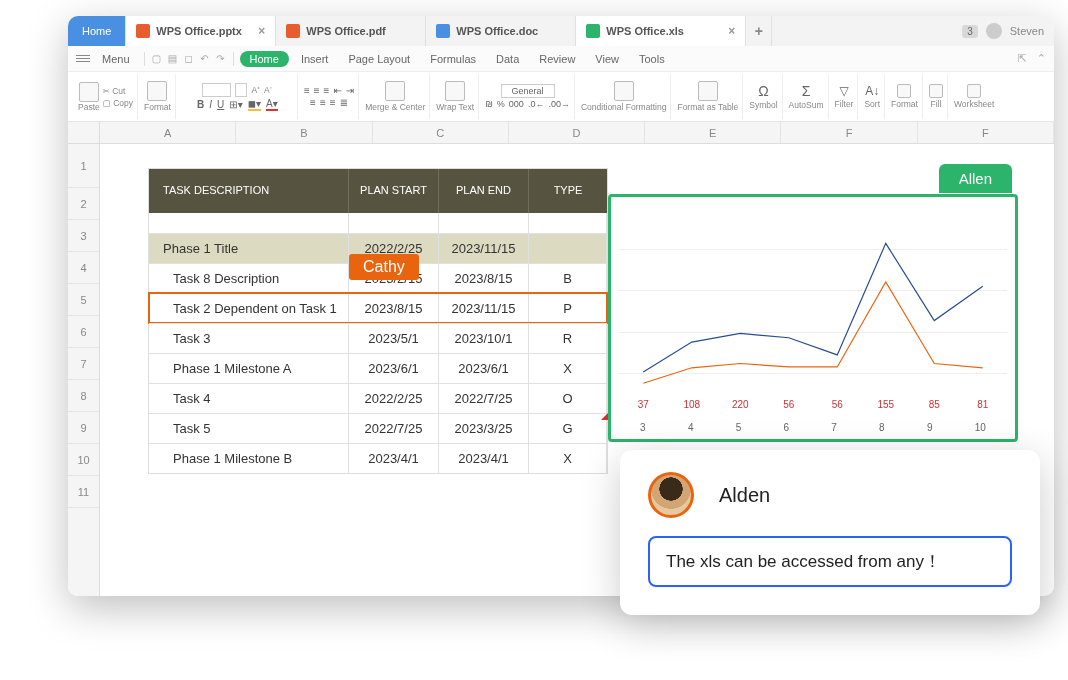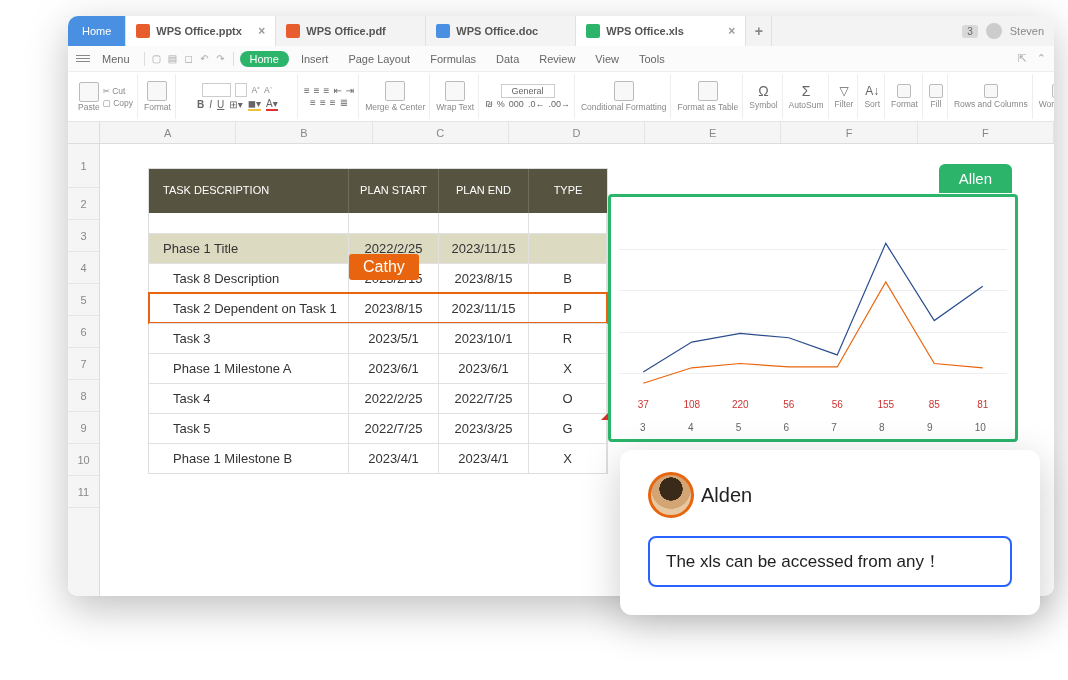--- a/index.html
+++ b/index.html
@@ -88,21 +88,21 @@
 .barpair { display: flex; align-items: flex-end; gap: 2px; width: 11%; position: relative; }
 .bar { flex: 1; }
 .bar.a { background: #a9c3e8; }
 .bar.b { background: #6b9bd8; }
 .vlabel { position: absolute; top: -16px; left: 50%; transform: translateX(-50%); font-size: 10px; color: #c33; }
 .xlabels { position: absolute; left: 0; right: 0; bottom: -18px; display: flex; justify-content: space-around; font-size: 10px; color: #666; }
 .lines-svg { position: absolute; inset: 0; width: 100%; height: 100%; overflow: visible; }
 
 
 .comment-card { position: absolute; left: 620px; top: 450px; width: 420px; background: #fff; border-radius: 12px; box-shadow: 0 10px 40px rgba(0,0,0,.2); padding: 22px 28px 28px; }
-.comment-head { display: flex; align-items: center; gap: 7px; margin-bottom: 18px; }
+.comment-head { display: flex; align-items: center; gap: 25px; margin-bottom: 18px; }
 .avatar-lg { width: 46px; height: 46px; border-radius: 50%; border: 3px solid #e9640f; background: radial-gradient(circle at 50% 35%, #3a2a1a 35%, #d4a574 36% 60%, #e8c8a0 61%); }
 .comment-name { font-size: 20px; color: #222; }
 .comment-text { border: 2px solid #2962ff; border-radius: 8px; padding: 12px 16px; font-size: 17px; color: #222; }
 </style>
 </head>
 <body>
 
 <div class="window">
 
   <div class="tabstrip">
@@ -253,24 +253,20 @@
       <span style="font-size:12px">A↓</span>
       <span class="r-sub">Sort</span>
     </div>
     <div class="r-group">
       <span class="r-ic"></span>
       <span class="r-sub">Format</span>
     </div>
     <div class="r-group">
       <span class="r-ic"></span>
       <span class="r-sub">Fill</span>
-    </div>
-    <div class="r-group">
-      <span class="r-ic"></span>
-      <span class="r-sub">Rows and Columns</span>
     </div>
     <div class="r-group noborder">
       <span class="r-ic"></span>
       <span class="r-sub">Worksheet</span>
     </div>
   </div>
 
   <div class="grid">
     <div class="colheads">
       <div class="rowhead-corner"></div>

